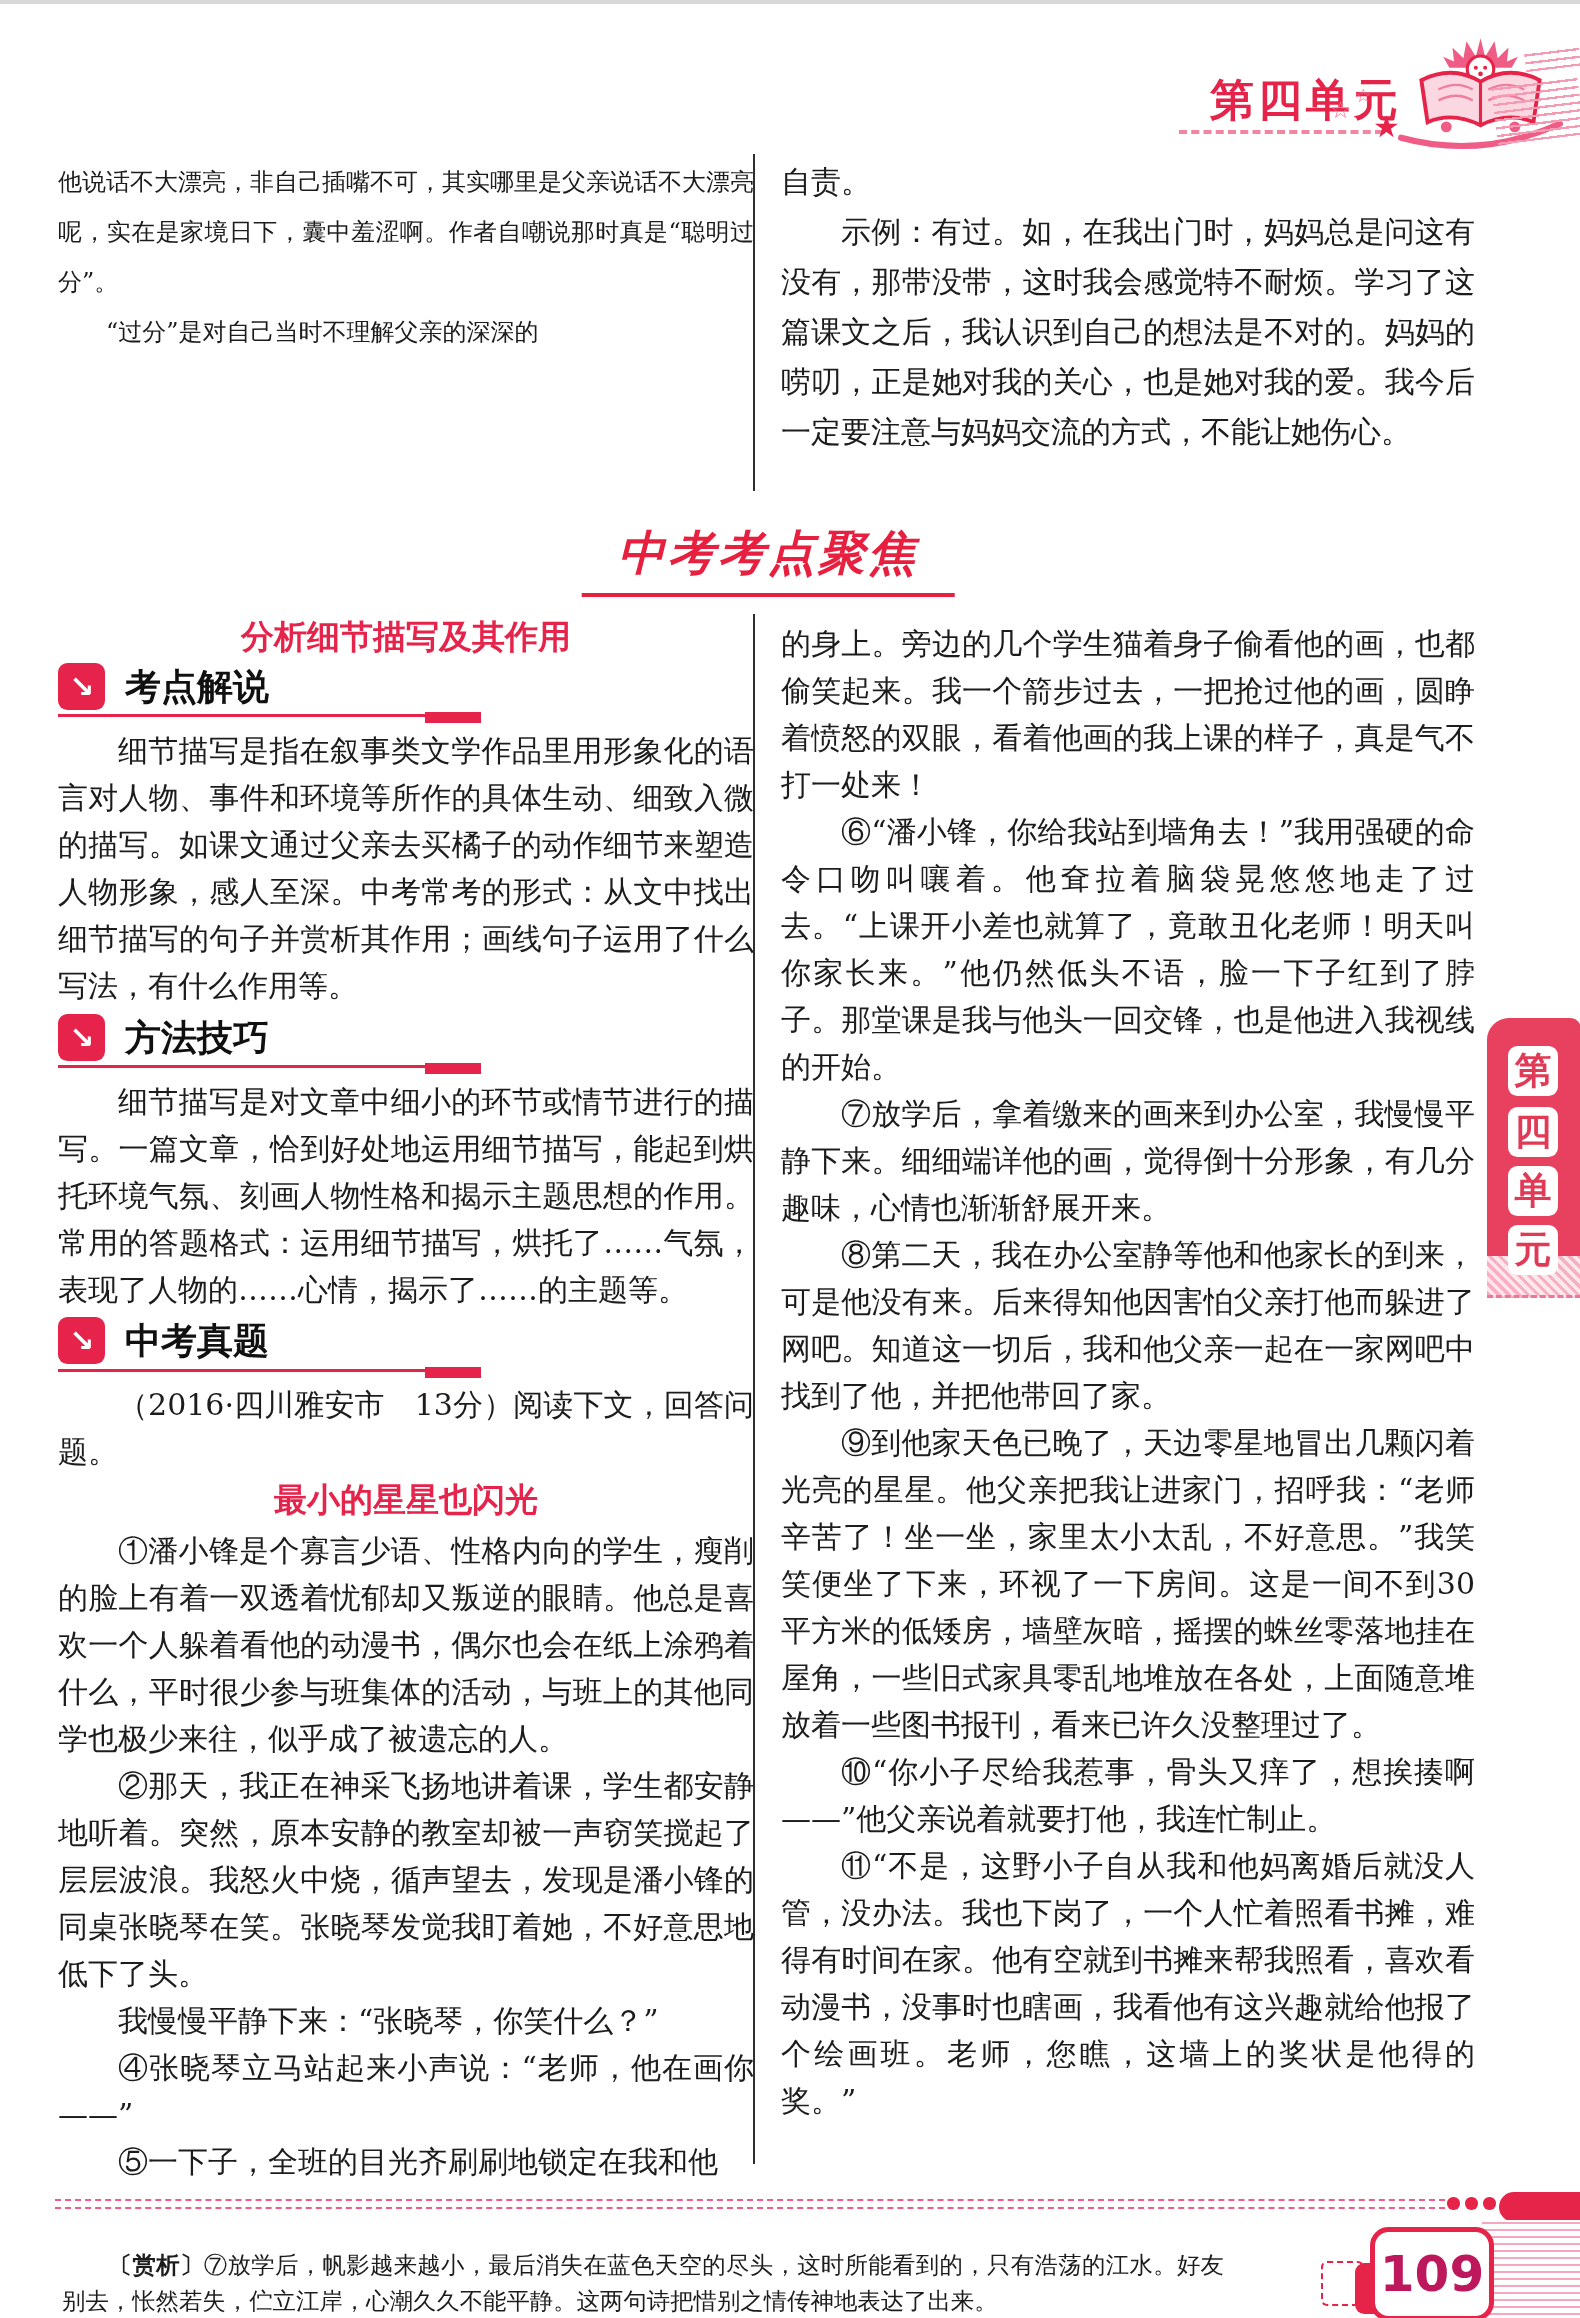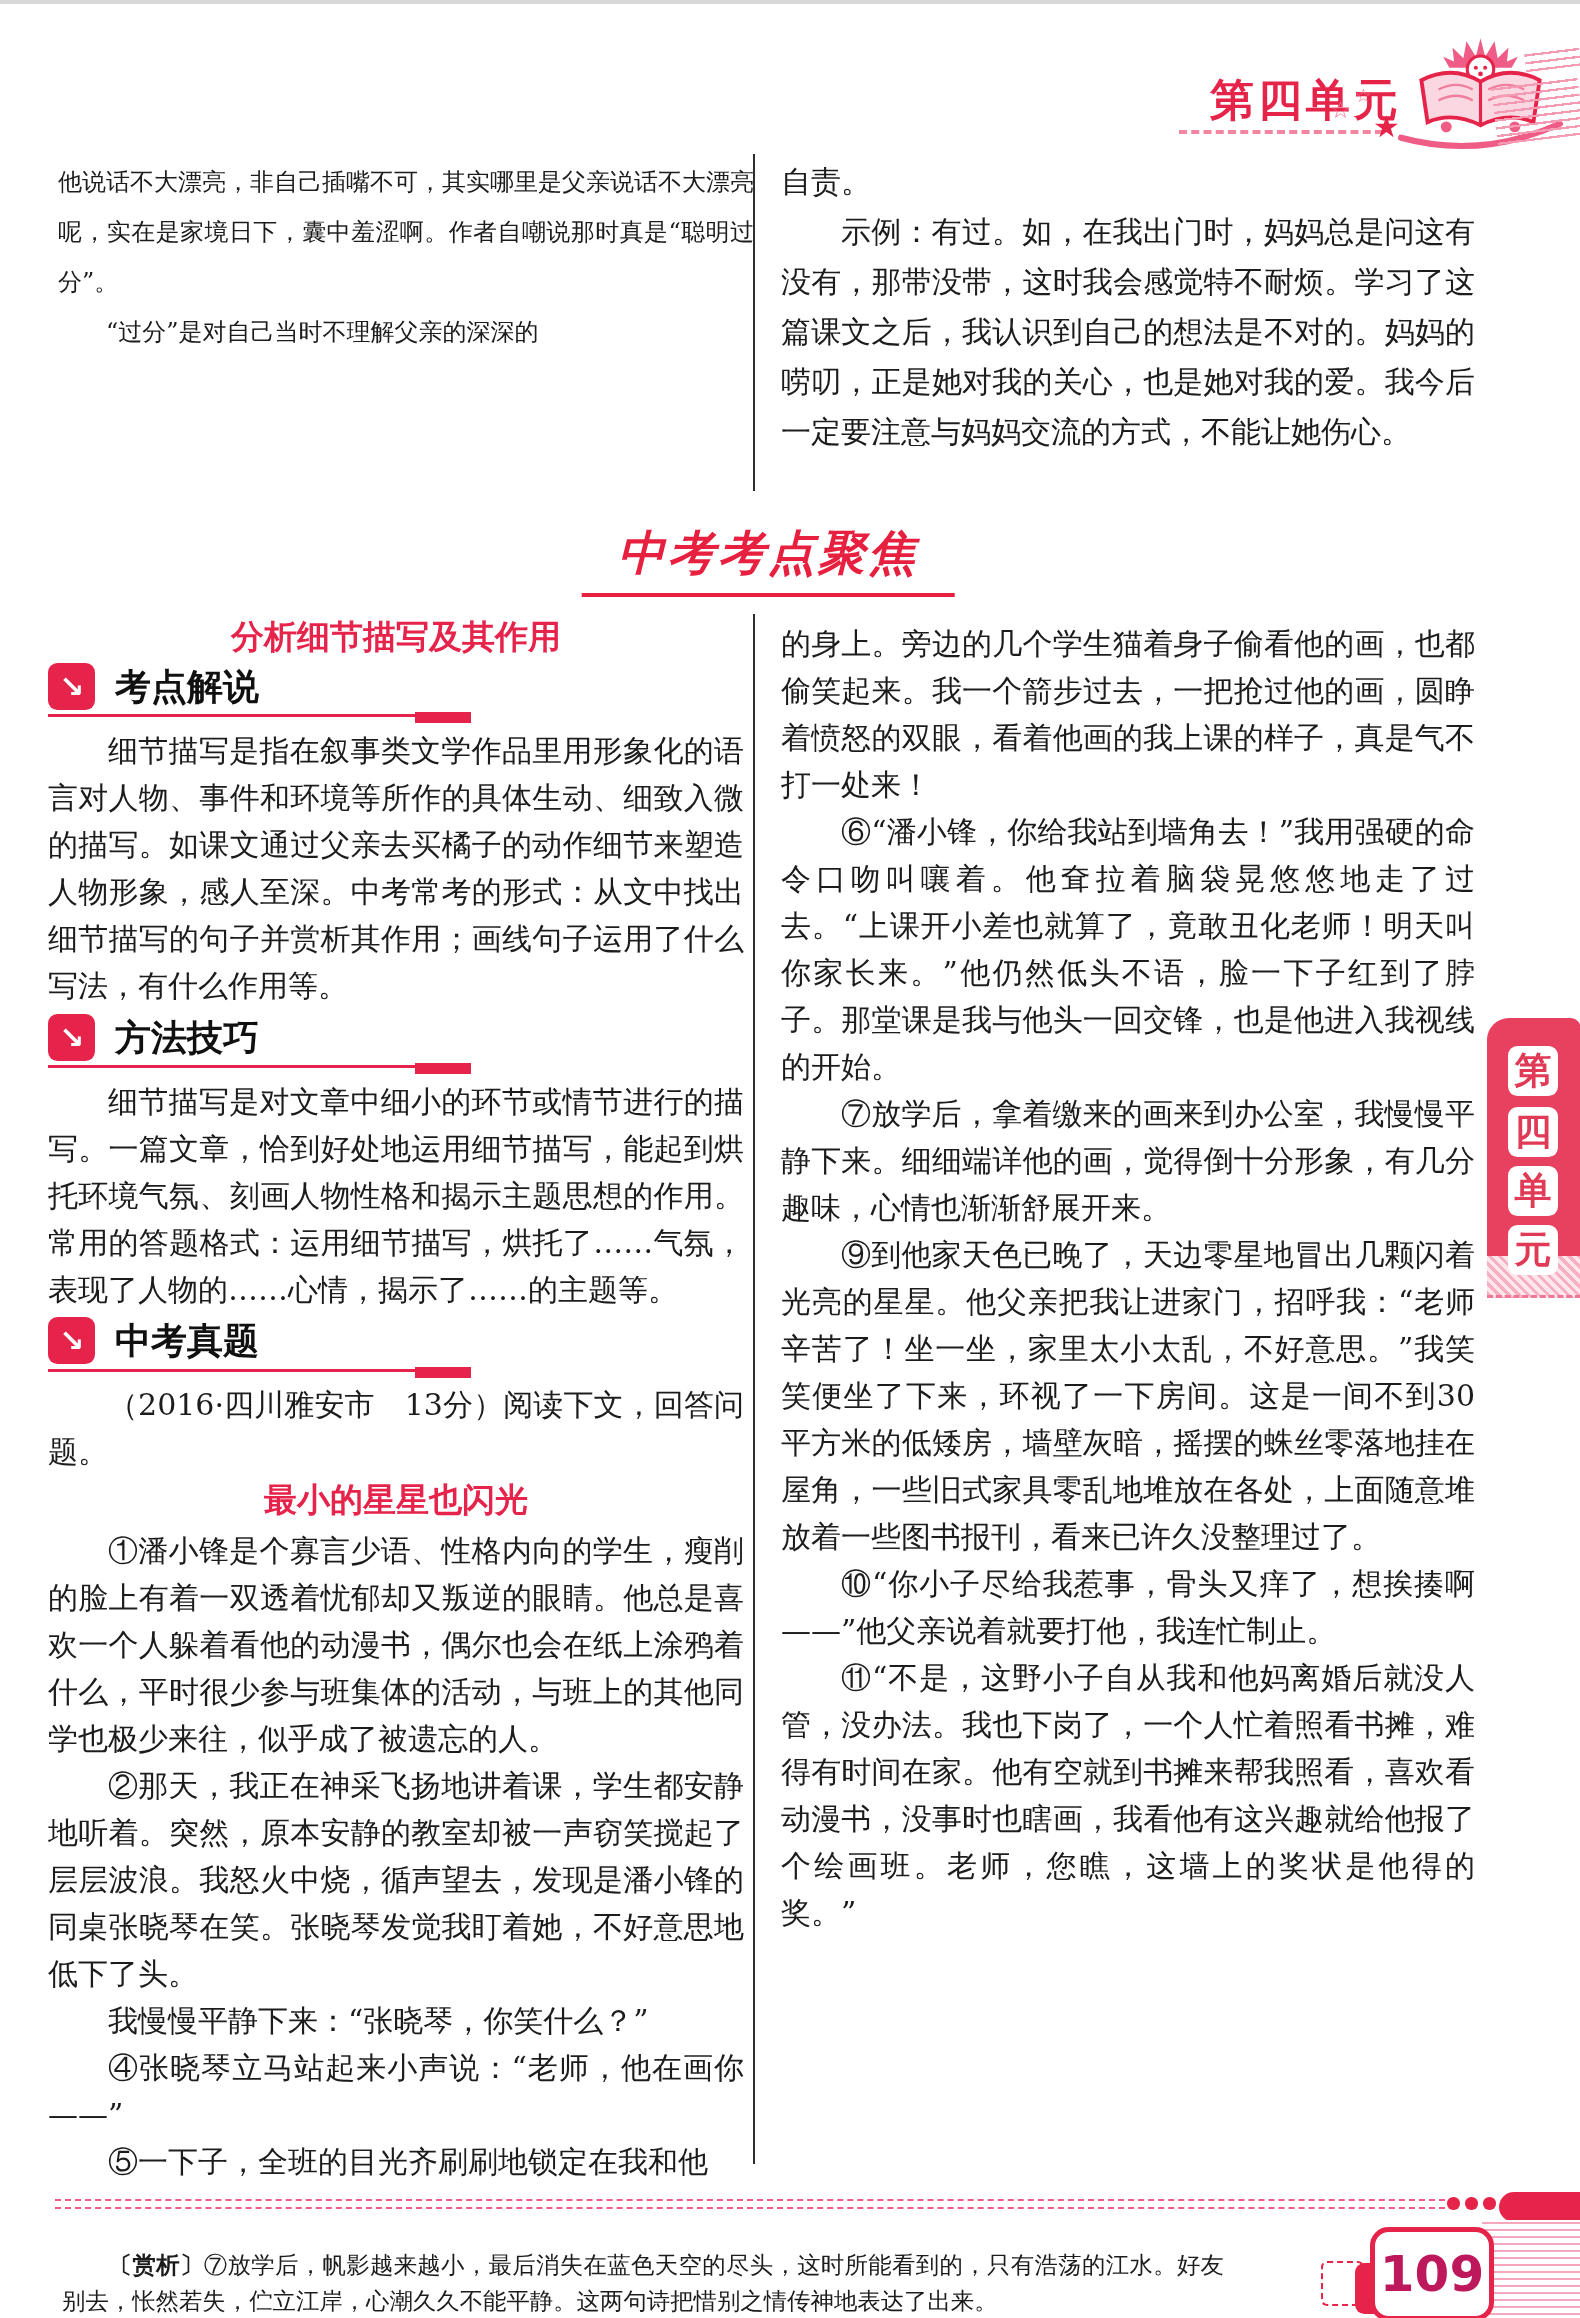--- a/index.html
+++ b/index.html
@@ -26,21 +26,21 @@
   .vline.top{top:150px;height:337px;}
   .vline.main{top:610px;height:1550px;}
 
   
   .col{position:absolute;text-align:justify;}
   .col p{margin:0;}
   .para{text-indent:2em;}
   .cont{text-indent:0;}
   .t-left {left:58px;  top:153px;width:696px;font-size:24px;line-height:50px;}
   .t-right{left:781px;top:153px;width:694px;font-size:30px;line-height:50px;}
-  .m-left {left:48px;  top:614px;width:696px;font-size:30px;line-height:47px;}
+  .m-left {left:58px;  top:614px;width:696px;font-size:30px;line-height:47px;}
   .m-right{left:781px;top:616px;width:694px;font-size:30px;line-height:47px;}
 
   
   .focus-wrap{position:absolute;left:768px;top:518px;transform:translateX(-50%);text-align:center;}
   .focus-title{font-family:"DejaVu Sans",sans-serif;font-weight:bold;font-style:italic;
                font-size:47px;color:#e8203f;letter-spacing:3.1px;white-space:nowrap;}
   .focus-underline{height:4.7px;background:#e8203f;margin-top:7.8px;width:124%;margin-left:-12%;}
 
   
   .topic-heading{font-family:"DejaVu Sans",sans-serif;font-weight:bold;font-size:33px;
@@ -158,20 +158,21 @@
     <p class="para">②那天，我正在神采飞扬地讲着课，学生都安静地听着。突然，原本安静的教室却被一声窃笑搅起了层层波浪。我怒火中烧，循声望去，发现是潘小锋的同桌张晓琴在笑。张晓琴发觉我盯着她，不好意思地低下了头。</p>
     <p class="para">我慢慢平静下来：“张晓琴，你笑什么？”</p>
     <p class="para">④张晓琴立马站起来小声说：“老师，他在画你——”</p>
     <p class="para">⑤一下子，全班的目光齐刷刷地锁定在我和他</p>
   </div>
 
   <div class="col m-right">
     <p class="cont">的身上。旁边的几个学生猫着身子偷看他的画，也都偷笑起来。我一个箭步过去，一把抢过他的画，圆睁着愤怒的双眼，看着他画的我上课的样子，真是气不打一处来！</p>
     <p class="para">⑥“潘小锋，你给我站到墙角去！”我用强硬的命令口吻叫嚷着。他耷拉着脑袋晃悠悠地走了过去。“上课开小差也就算了，竟敢丑化老师！明天叫你家长来。”他仍然低头不语，脸一下子红到了脖子。那堂课是我与他头一回交锋，也是他进入我视线的开始。</p>
     <p class="para">⑦放学后，拿着缴来的画来到办公室，我慢慢平静下来。细细端详他的画，觉得倒十分形象，有几分趣味，心情也渐渐舒展开来。</p>
+    <p class="para">⑧第二天，我在办公室静等他和他家长的到来，可是他没有来。后来得知他因害怕父亲打他而躲进了网吧。知道这一切后，我和他父亲一起在一家网吧中找到了他，并把他带回了家。</p>
     <p class="para">⑨到他家天色已晚了，天边零星地冒出几颗闪着光亮的星星。他父亲把我让进家门，招呼我：“老师辛苦了！坐一坐，家里太小太乱，不好意思。”我笑笑便坐了下来，环视了一下房间。这是一间不到30平方米的低矮房，墙壁灰暗，摇摆的蛛丝零落地挂在屋角，一些旧式家具零乱地堆放在各处，上面随意堆放着一些图书报刊，看来已许久没整理过了。</p>
     <p class="para">⑩“你小子尽给我惹事，骨头又痒了，想挨揍啊——”他父亲说着就要打他，我连忙制止。</p>
     <p class="para">⑪“不是，这野小子自从我和他妈离婚后就没人管，没办法。我也下岗了，一个人忙着照看书摊，难得有时间在家。他有空就到书摊来帮我照看，喜欢看动漫书，没事时也瞎画，我看他有这兴趣就给他报了个绘画班。老师，您瞧，这墙上的奖状是他得的奖。”</p>
   </div>
 
   <div class="side-tab"></div>
   <div class="side-tab-hatch"></div>
   <div class="tab-char tc0">第</div>
   <div class="tab-char tc1">四</div>
   <div class="tab-char tc2">单</div>

